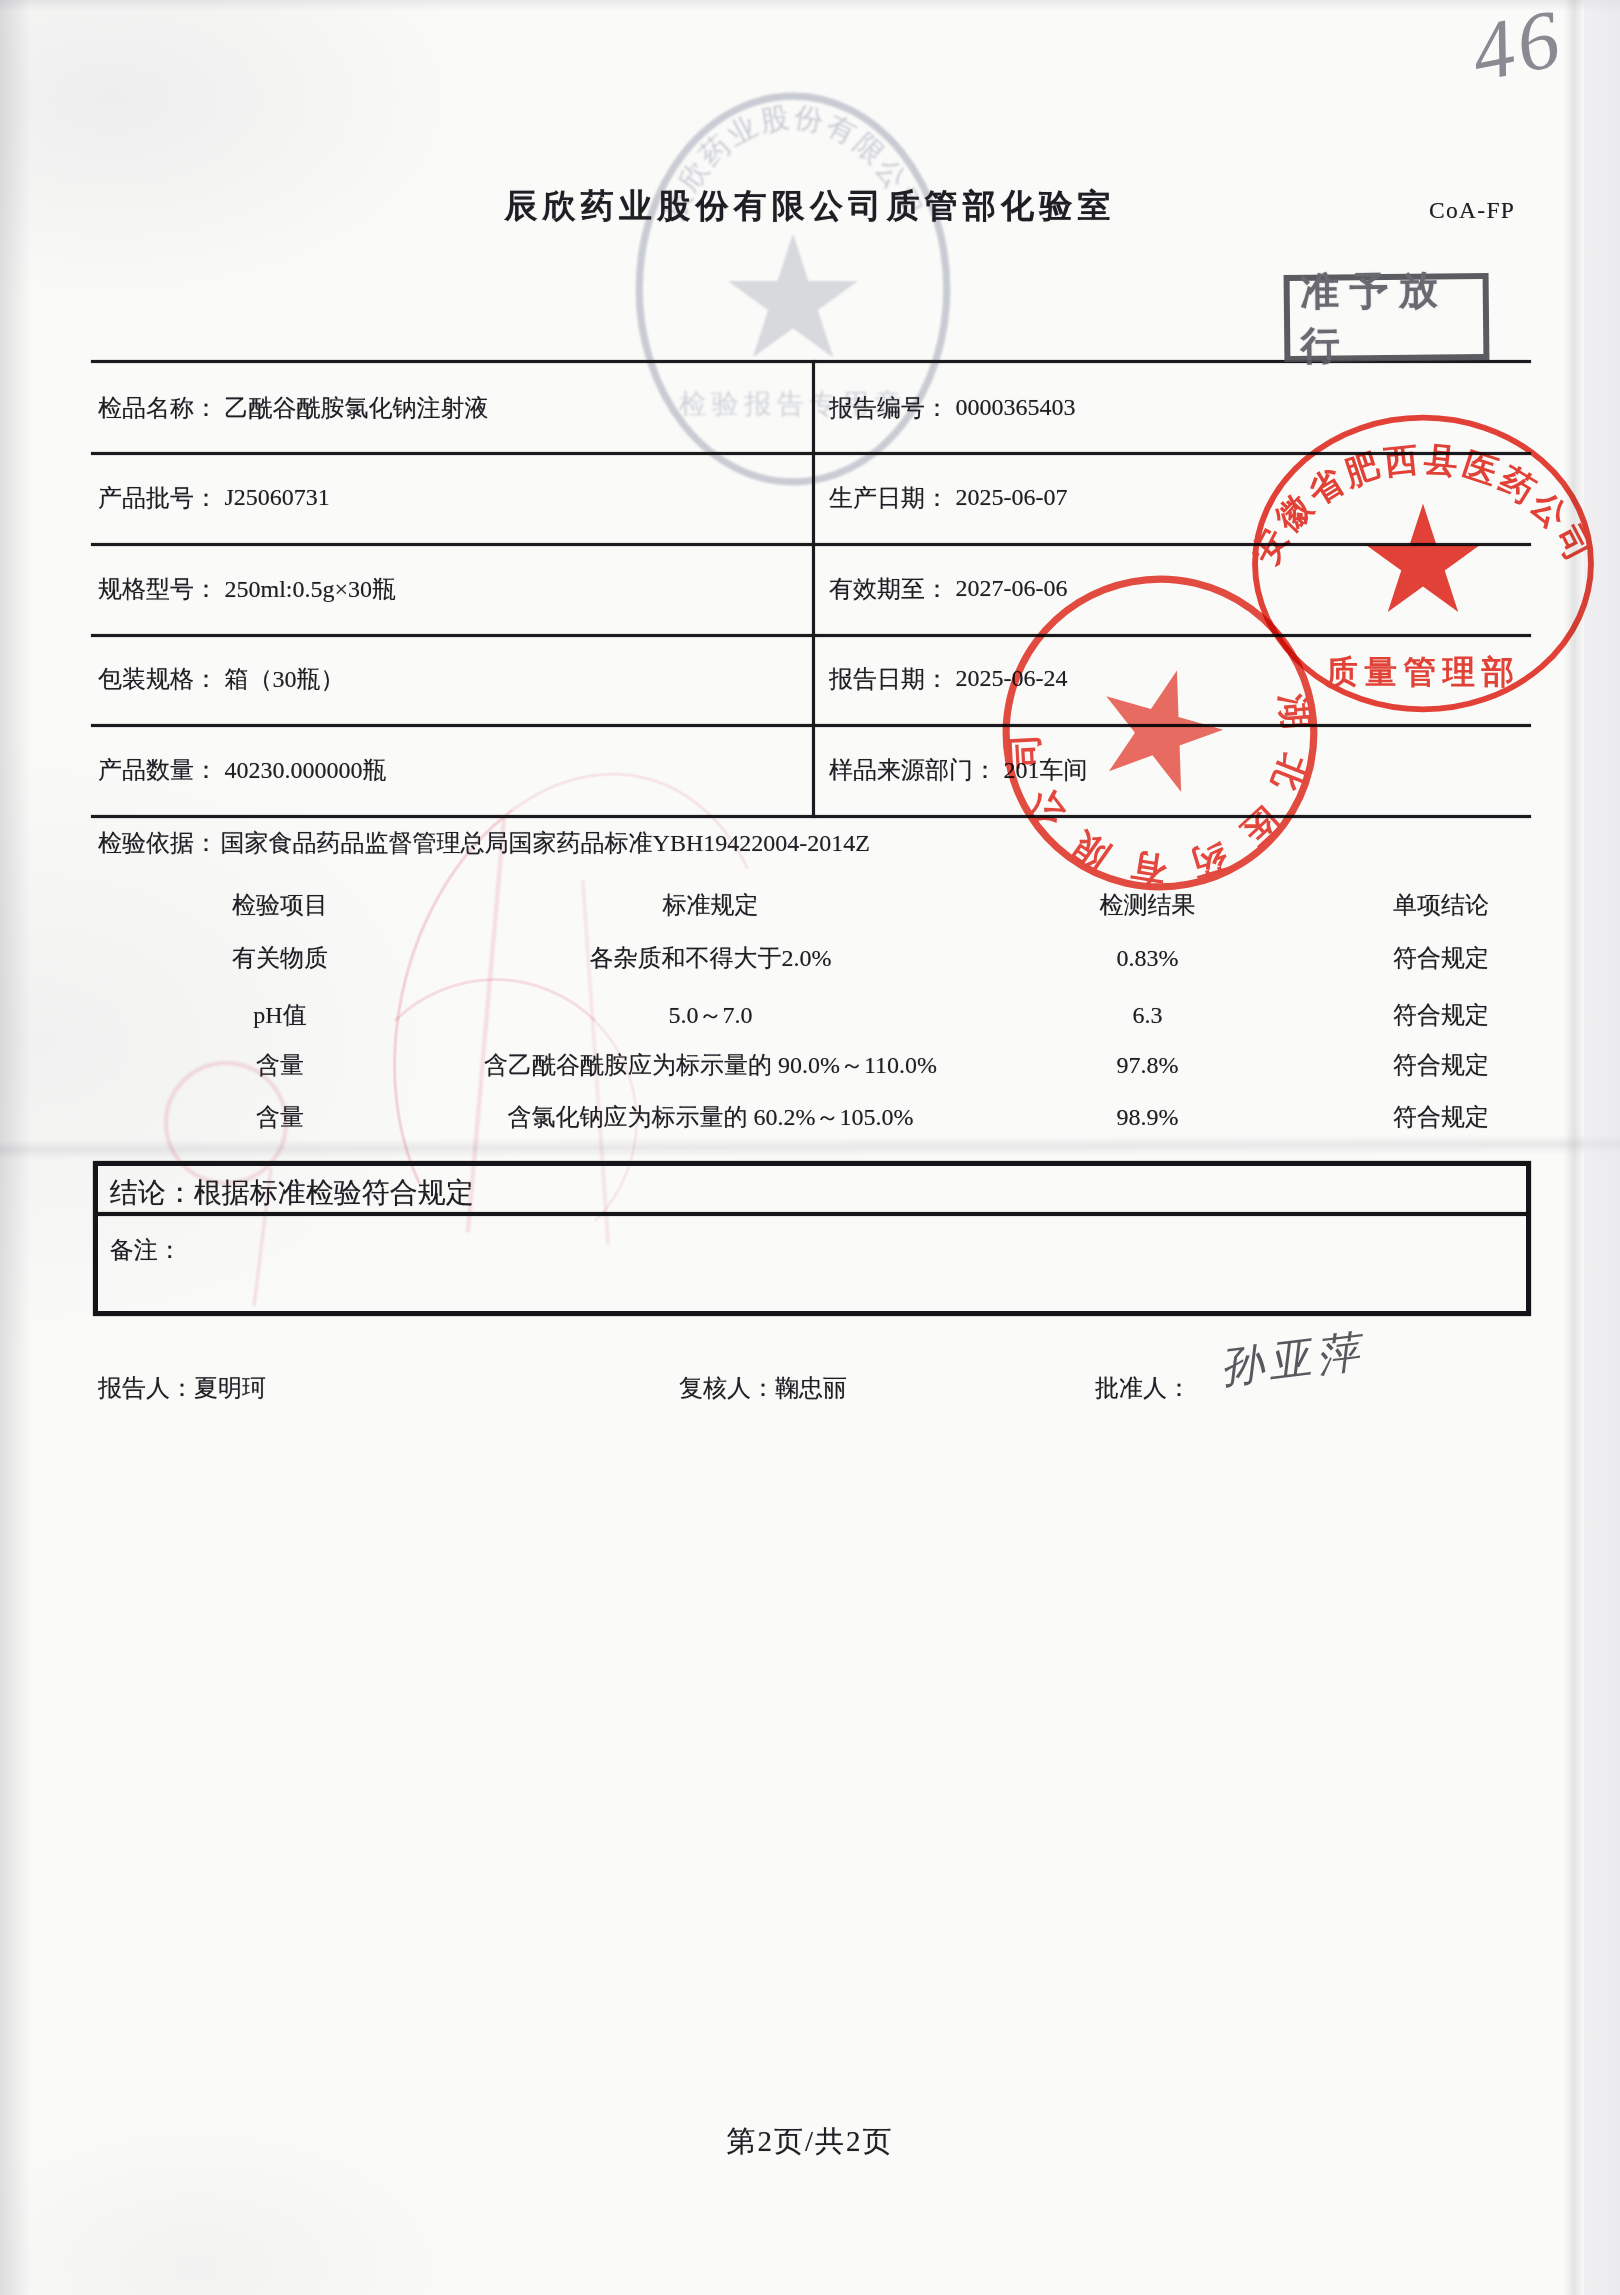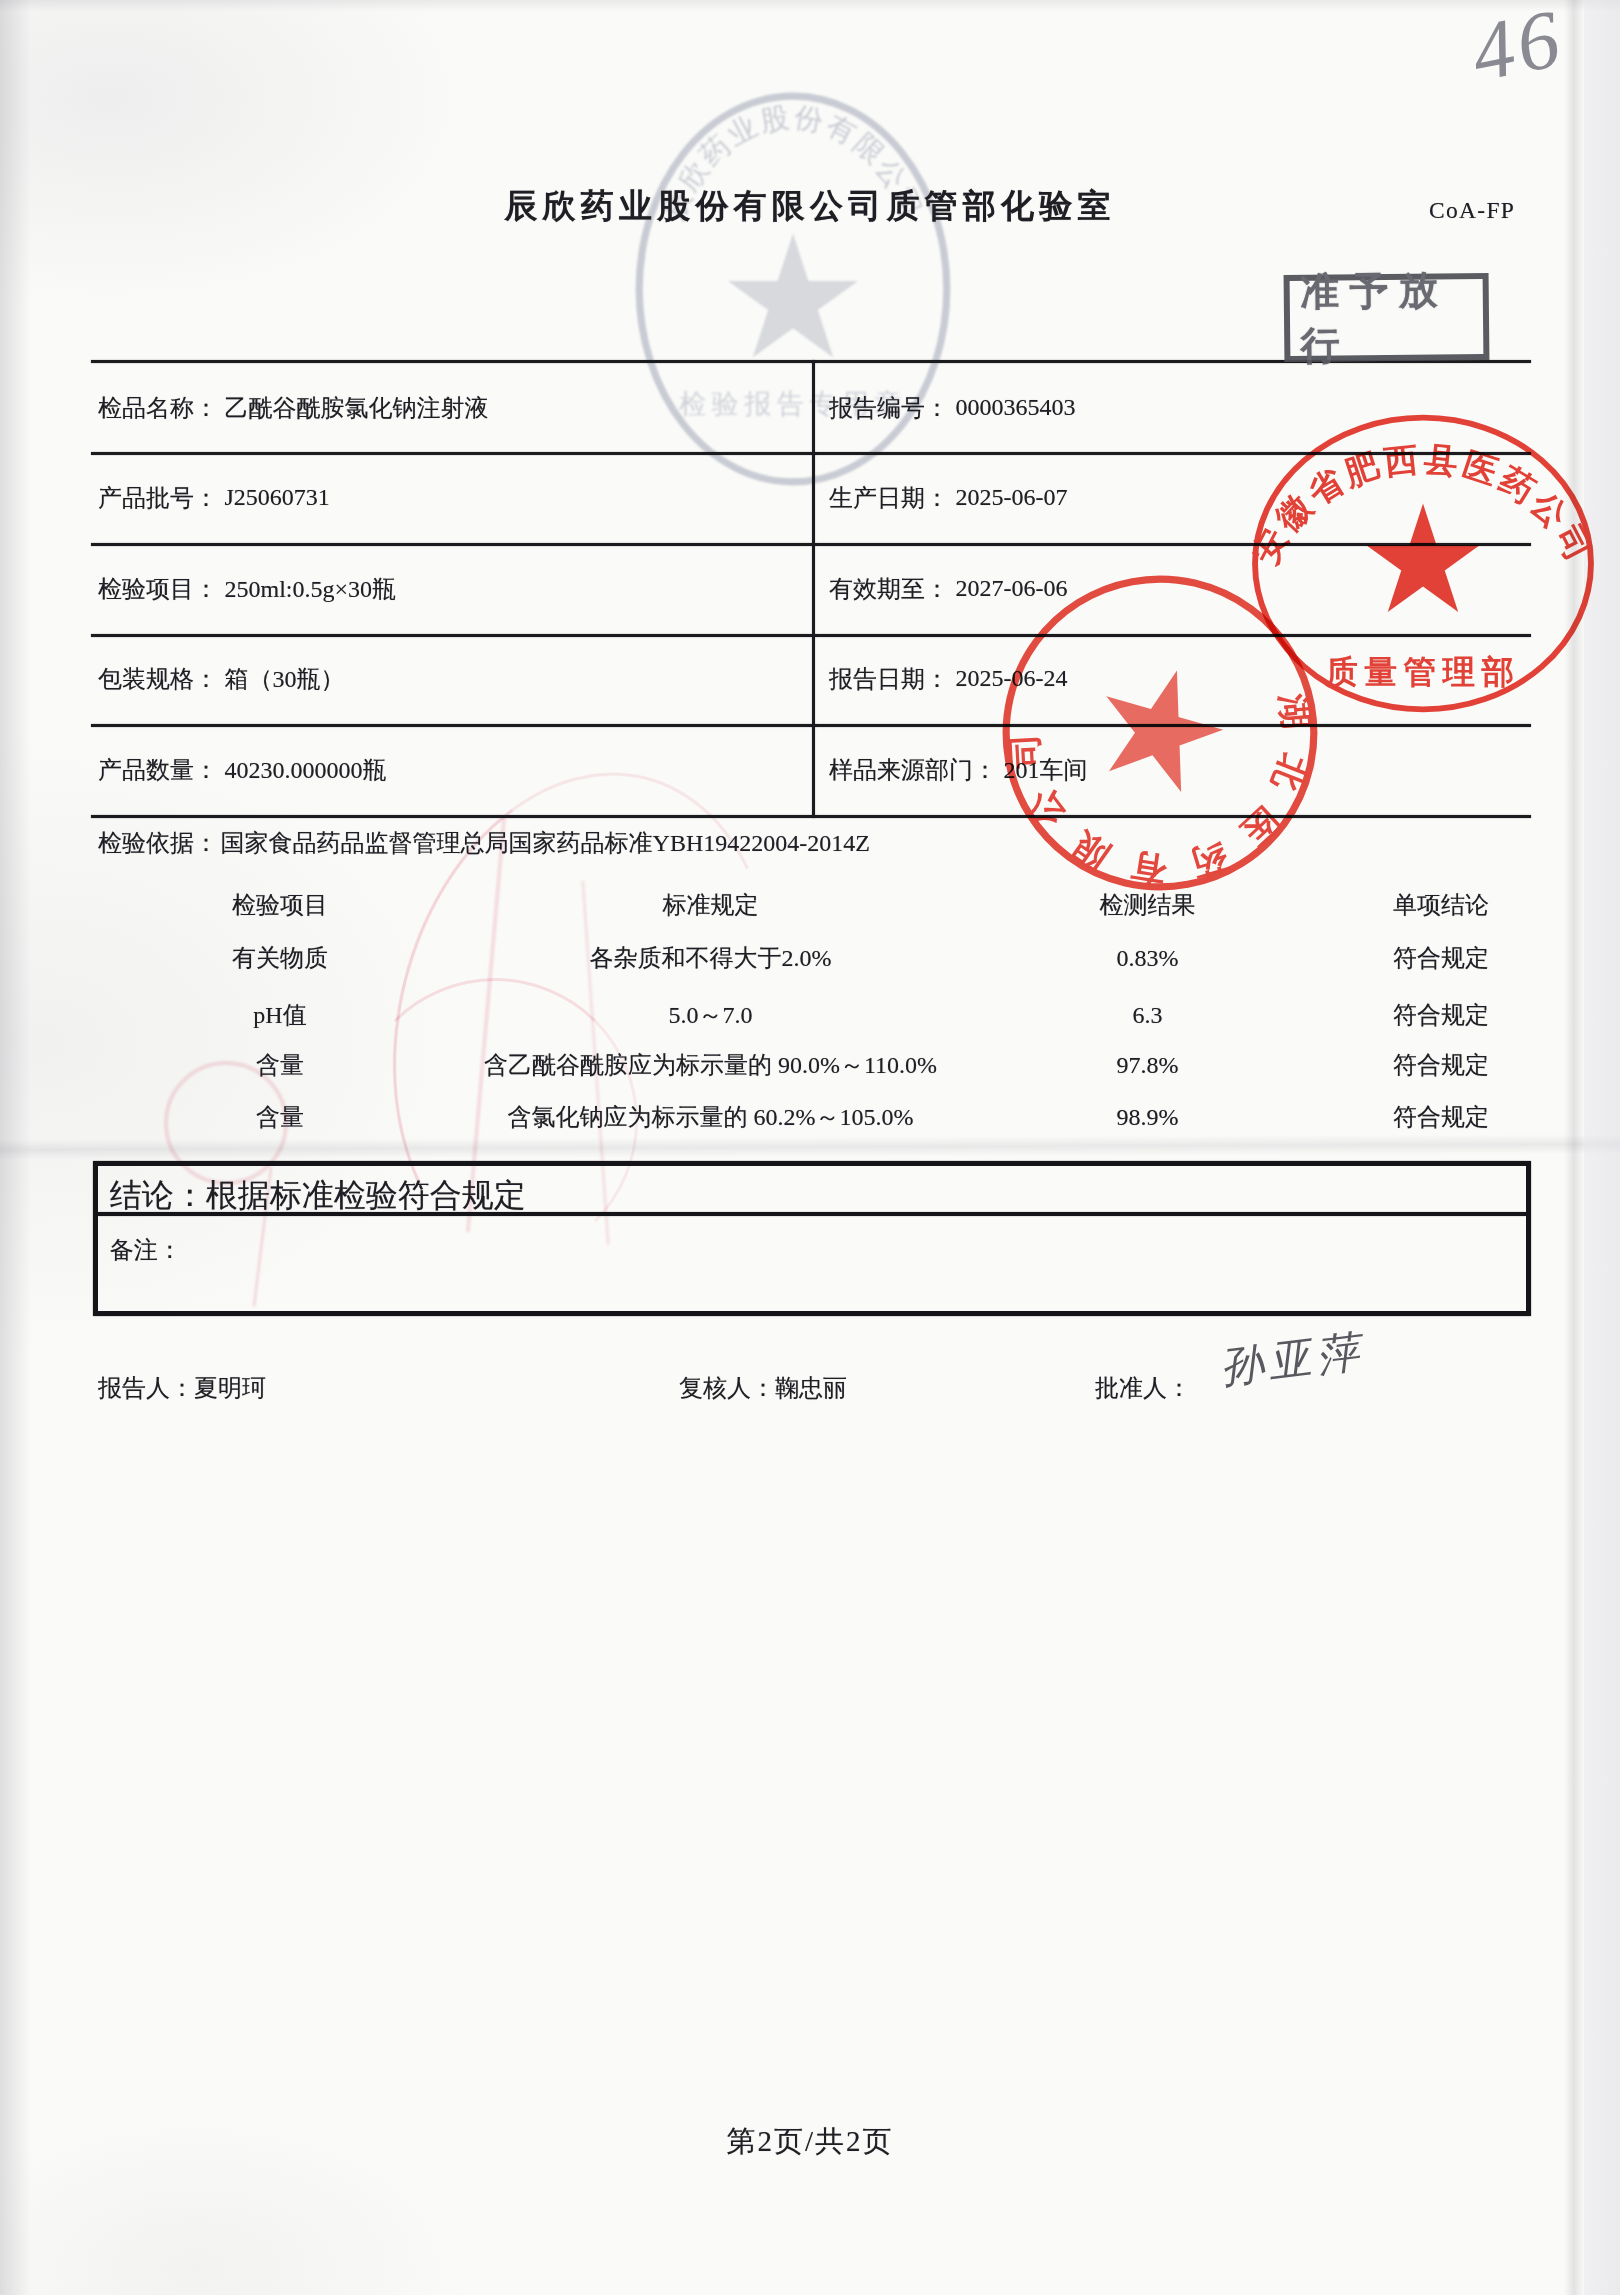--- a/index.html
+++ b/index.html
@@ -46,21 +46,21 @@
   .r-row .c{position:absolute;top:0;height:100%;display:flex;align-items:center;justify-content:center;font-size:24px;white-space:nowrap;text-shadow:0 0 0.8px rgba(25,25,32,.45);}
   .c.item{left:117px;width:326px;}
   .c.spec{left:417px;width:587px;}
   .c.res{left:1030px;width:235px;}
   .c.conc{left:1317px;width:248px;}
   .conc-box{
     position:absolute;left:93px;top:1161px;width:1438px;height:155px;box-sizing:border-box;
     border:5.2px solid #141419;z-index:3;box-shadow:0 0 1.3px rgba(0,0,0,.5);
   }
   .conc-box .divider{position:absolute;left:0;top:46px;width:100%;height:3.9px;background:#141419;box-shadow:0 0 1.3px rgba(0,0,0,.5);}
-  .conc-line{position:absolute;left:11.7px;top:7.8px;font-size:32px;white-space:nowrap;text-shadow:0 0 0.8px rgba(25,25,32,.45);}
+  .conc-line{position:absolute;left:11.7px;top:7.8px;font-size:28px;white-space:nowrap;text-shadow:0 0 0.8px rgba(25,25,32,.45);}
   .remark-line{position:absolute;left:11.7px;top:68px;font-size:24px;white-space:nowrap;text-shadow:0 0 0.8px rgba(25,25,32,.45);}
   .signers{position:absolute;left:0;top:1372px;width:1620px;height:42px;z-index:3;}
   .signer{position:absolute;top:0;font-size:24px;white-space:nowrap;text-shadow:0 0 0.8px rgba(25,25,32,.45);}
   .sig-hand{
     position:absolute;left:1220px;top:1331px;font-size:43px;font-style:italic;color:#42424b;
     transform:rotate(-7deg);letter-spacing:5.2px;opacity:.88;z-index:4;text-shadow:none;
   }
   .footer{top:2122px;font-size:29px;letter-spacing:2px;z-index:3;}
   svg.stamp{position:absolute;mix-blend-mode:multiply;}
   .stamp-oval{left:1242px;top:409px;z-index:6;opacity:.95;}
@@ -131,21 +131,21 @@
   </div>
   <div class="cell l" style="top:456px;height:83px">
     <span class="lbl">产品批号：</span>
     <span class="val">J25060731</span>
   </div>
   <div class="cell r" style="top:456px;height:83px">
     <span class="lbl">生产日期：</span>
     <span class="val">2025-06-07</span>
   </div>
   <div class="cell l" style="top:547px;height:83px">
-    <span class="lbl">检验项目：</span>
+    <span class="lbl">规格型号：</span>
     <span class="val">250ml:0.5g×30瓶</span>
   </div>
   <div class="cell r" style="top:547px;height:83px">
     <span class="lbl">有效期至：</span>
     <span class="val">2027-06-06</span>
   </div>
   <div class="cell l" style="top:637px;height:83px">
     <span class="lbl">包装规格：</span>
     <span class="val">箱（30瓶）</span>
   </div>

